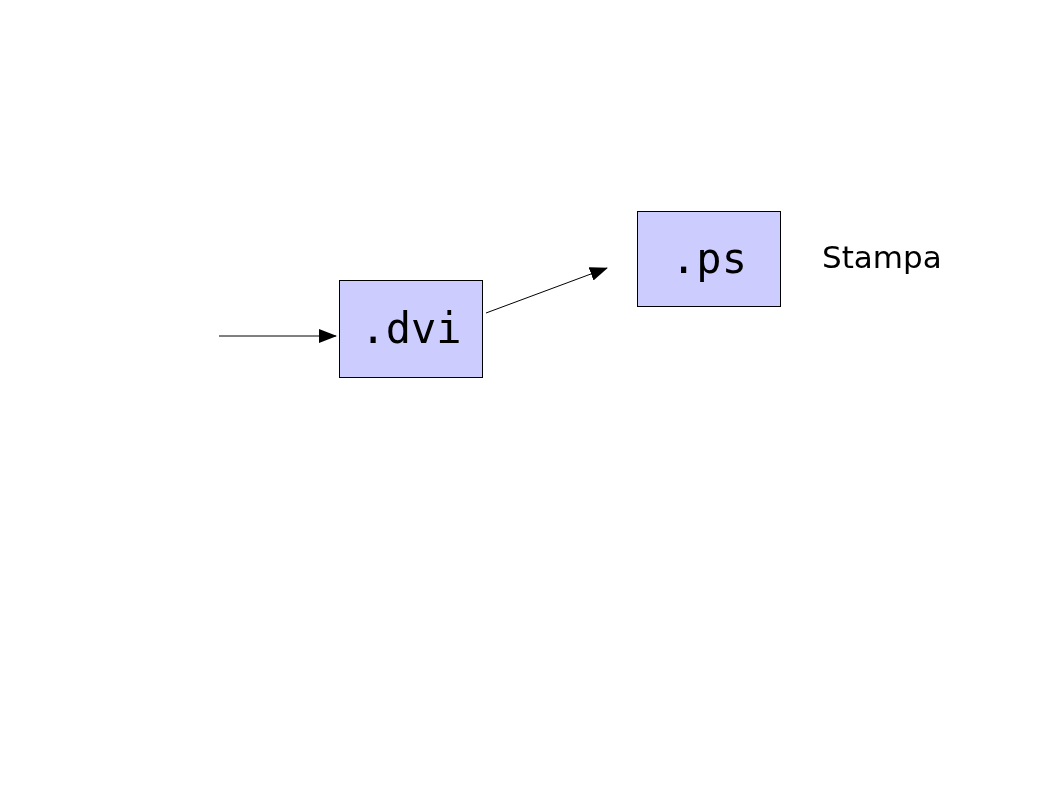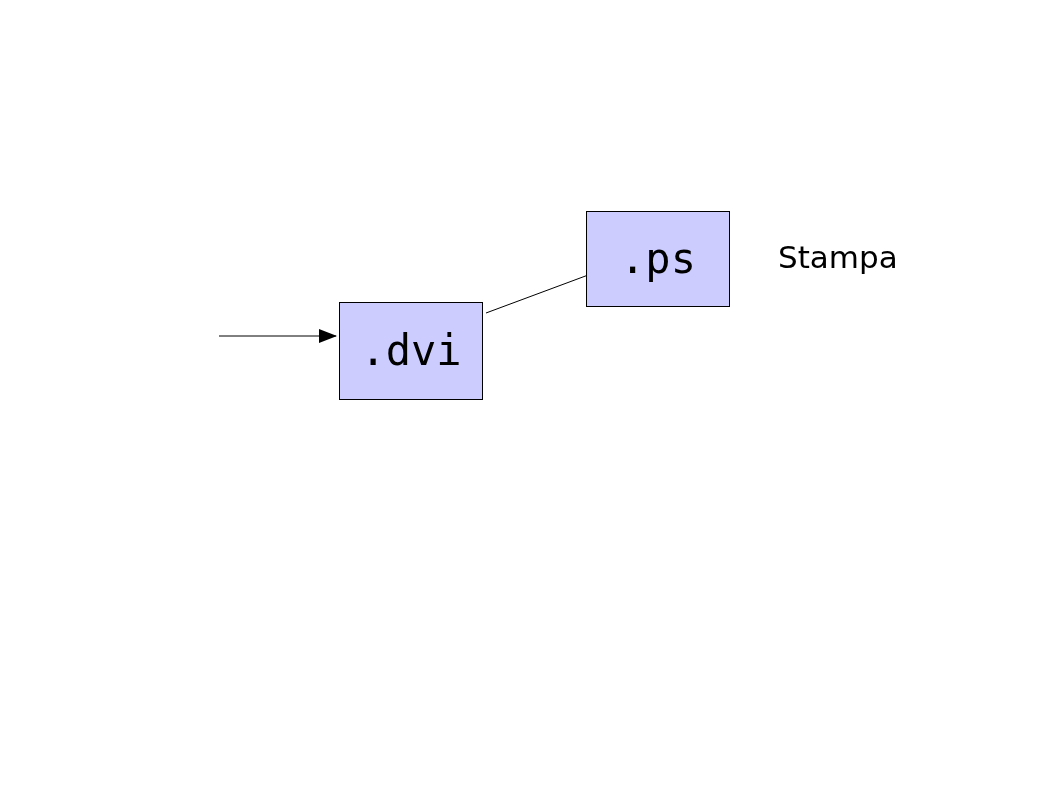--- a/index.html
+++ b/index.html
@@ -22,32 +22,32 @@
     background: #ccccff;
     display: flex;
     align-items: center;
     justify-content: center;
     font-family: "DejaVu Sans Mono", "Liberation Mono", monospace;
     font-size: 42px;
     color: #000000;
     line-height: 1;
   }
   #node-tex { left: 73px;  top: 286px; width: 145px; height: 98px; }
-  #node-dvi { left: 339px; top: 302px; width: 144px; height: 98px; }
-  #node-ps  { left: 586px; top: 211px; width: 144px; height: 96px; }
+  #node-dvi { left: 339px; top: 280px; width: 144px; height: 98px; }
+  #node-ps  { left: 637px; top: 211px; width: 144px; height: 96px; }
   #edges-svg {
     position: absolute;
     left: 0; top: 0;
     width: 1058px;
     height: 794px;
     pointer-events: none;
   }
   #label-stampa {
     position: absolute;
-    left: 778px;
+    left: 822px;
     top: 240px;
     font-size: 31px;
     color: #000000;
     line-height: 1.15;
     white-space: nowrap;
   }
 </style>
 </head>
 <body>
 

